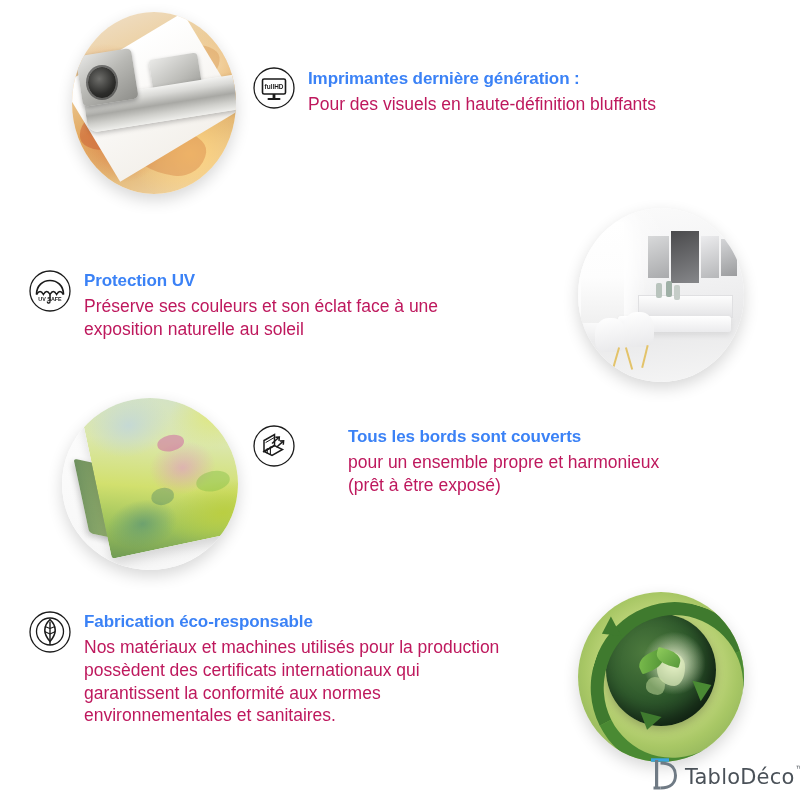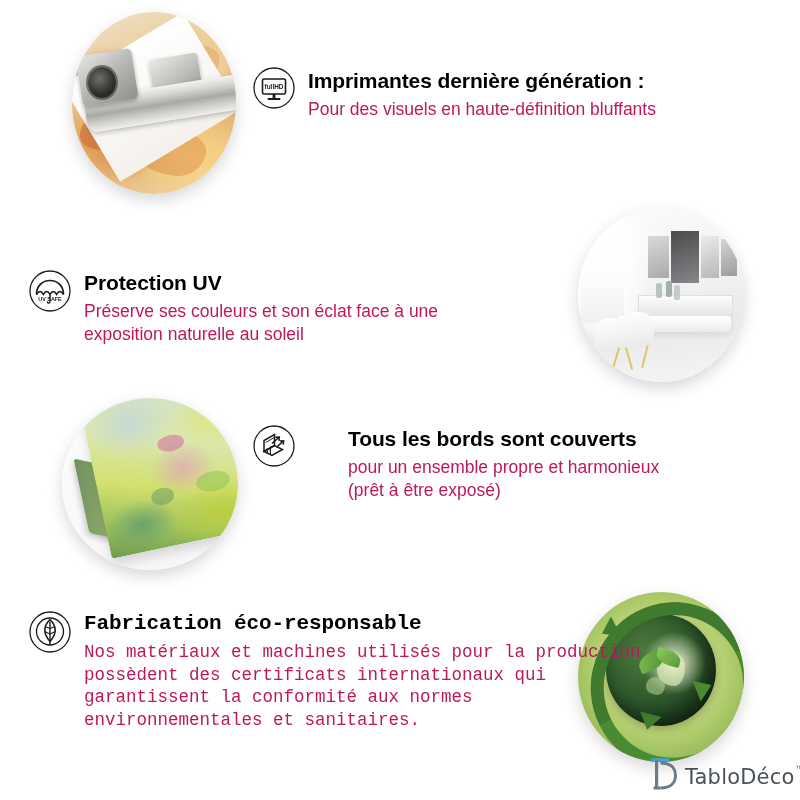--- a/index.html
+++ b/index.html
@@ -193,34 +193,34 @@
     background:linear-gradient(120deg,#8ecb5b,#58993a);
     border-radius:10% 60% 10% 60%;transform:rotate(16deg);
   }
 
   
   .feature{position:absolute;display:flex;align-items:flex-start;}
   .f-icon{flex:0 0 auto;width:44px;height:44px;margin-right:12px;}
   .f-icon svg{display:block;width:44px;height:44px;}
   .f-text{padding-top:1px;}
   .f-title{
-    font-size:21px;font-weight:bold;line-height:1.18;
-    letter-spacing:-.1px;color:#000000;margin:0 0 4px 0;white-space:nowrap;
+    font-size:17px;font-weight:bold;line-height:1.18;
+    letter-spacing:-.1px;color:#3b82f6;margin:0 0 4px 0;white-space:nowrap;
   }
   .f-body{font-size:17.5px;line-height:1.30;color:#be185d;margin:0;}
   .f-body div{white-space:nowrap;}
 
   #feat-printers{left:252px;top:66px;}
   #feat-printers .f-text{padding-top:3px;}
   #feat-uv{left:28px;top:269px;}
   #feat-uv .f-text{padding-top:2px;}
   #feat-edges{left:252px;top:424px;}
   #feat-edges .f-text{padding-top:3px;margin-left:40px;}
   #feat-eco{left:28px;top:610px;}
-  #feat-eco .f-text{padding-top:2px;font-family:Liberation Mono, monospace;}
+  #feat-eco .f-text{padding-top:2px;}
 
   
   #brand{
     position:absolute;left:648px;top:757px;
     display:flex;align-items:center;
   }
   #brand .mark{width:32px;height:34px;margin-right:5px;}
   #brand .mark svg{display:block;}
   #brand .wordwrap{position:relative;display:flex;align-items:flex-start;}
   #brand .word{

